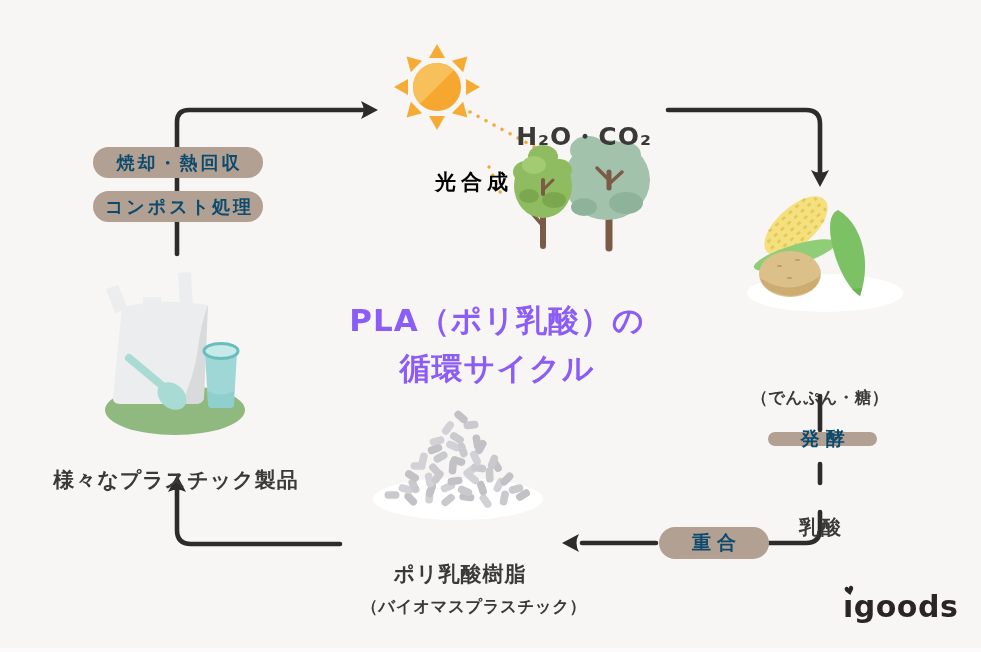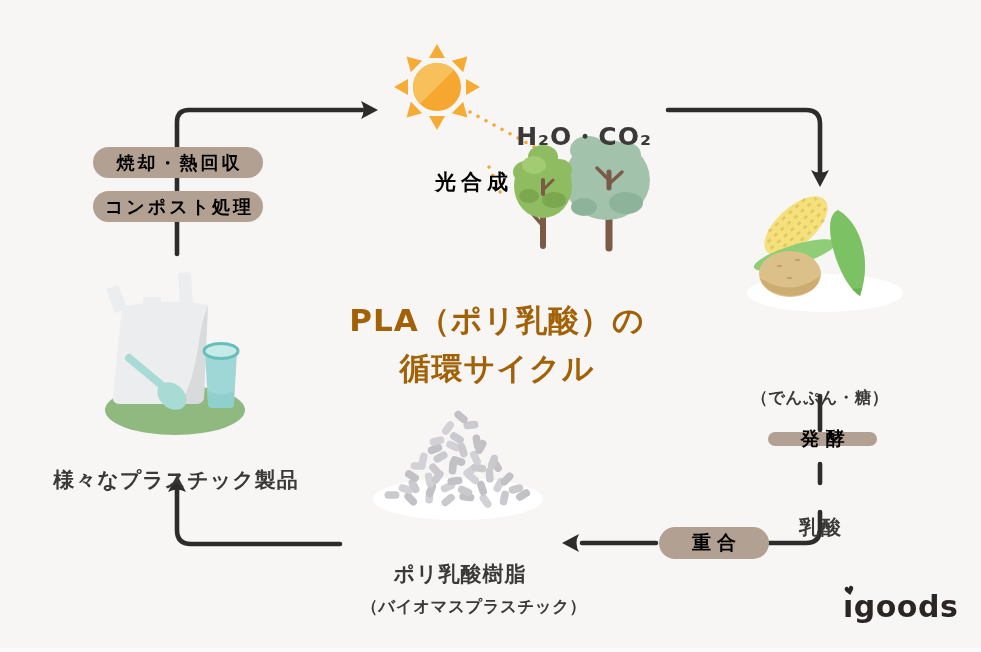--- a/index.html
+++ b/index.html
@@ -8,27 +8,27 @@
     background:#F7F6F5;
     font-family:"DejaVu Sans","Liberation Sans",sans-serif;
     color:#3B3938;
   }
   .abs{position:absolute;}
   svg{display:block;}
   .overlay{position:absolute;left:0;top:0;z-index:1;}
   .illus{z-index:1;}
   .txt{z-index:2;text-align:center;font-weight:700;line-height:1.25;margin-top:28px;}
   .badge{
-    z-index:2;background:#B2A092;color:#000000;border-radius:999px;
+    z-index:2;background:#B2A092;color:#0c4a6e;border-radius:999px;
     display:flex;align-items:center;justify-content:center;
     font-weight:700;letter-spacing:3px;padding-left:3px;
   }
   .title{
     z-index:2;text-align:center;font-weight:700;font-size:31px;
-    line-height:48px;letter-spacing:1px;color:#a16207;
+    line-height:48px;letter-spacing:1px;color:#8b5cf6;
   }
   .h2o{font-size:25px;letter-spacing:1px;}
   .kougousei{color:#000000;font-size:21px;letter-spacing:5px;}
   .lbl-main{font-size:21px;letter-spacing:1px;}
   .lbl-sub{font-size:16.5px;letter-spacing:0.5px;}
   .logo{
     z-index:2;font-weight:700;font-size:30px;color:#2B2524;
     letter-spacing:0.5px;line-height:1;
   }
   .logo .heart{

